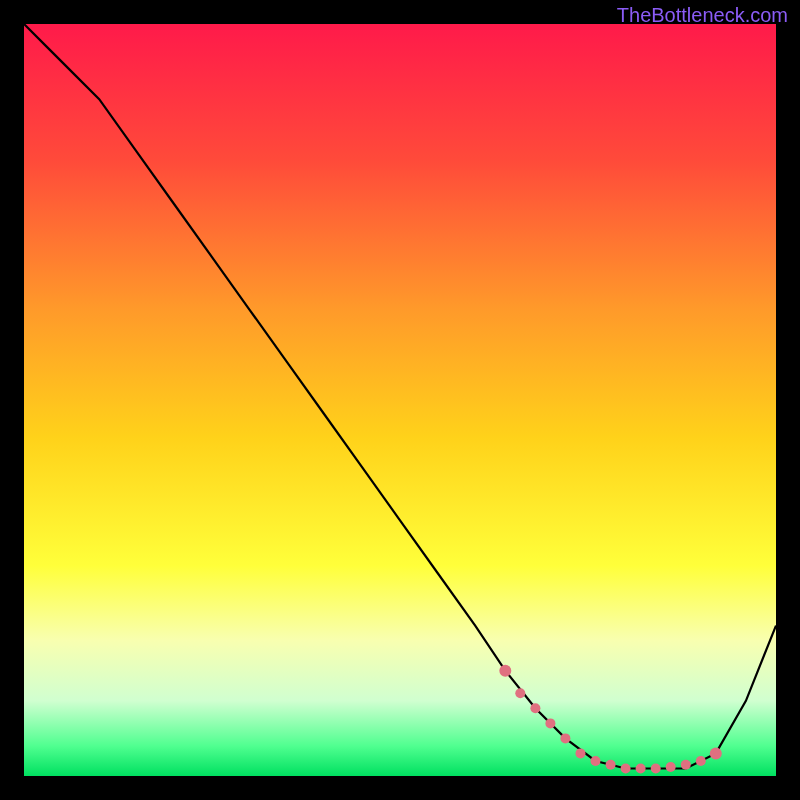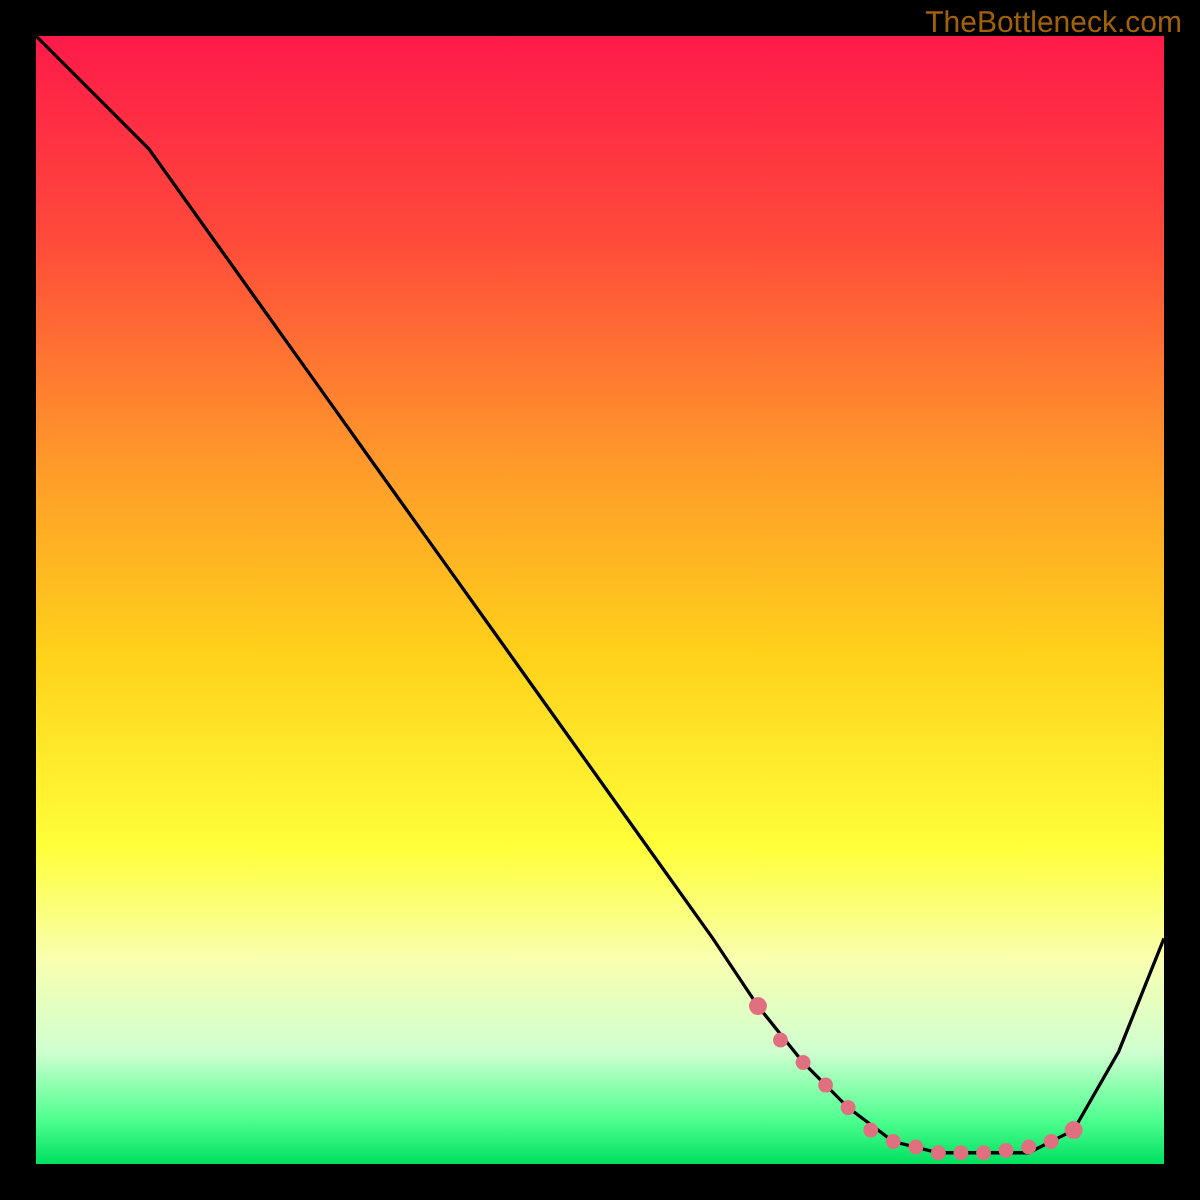--- a/index.html
+++ b/index.html
@@ -7,21 +7,21 @@
     width: 800px;
     height: 800px;
     background: #000;
     position: relative;
     font-family: Arial, sans-serif;
   }
   .attribution {
     position: absolute;
     top: 4px;
     right: 12px;
-    color: #a16207;
+    color: #8b5cf6;
     font-size: 20px;
     font-weight: 400;
     z-index: 10;
   }
   .plot-area {
     position: absolute;
     top: 24px;
     left: 24px;
     width: 752px;
     height: 752px;

